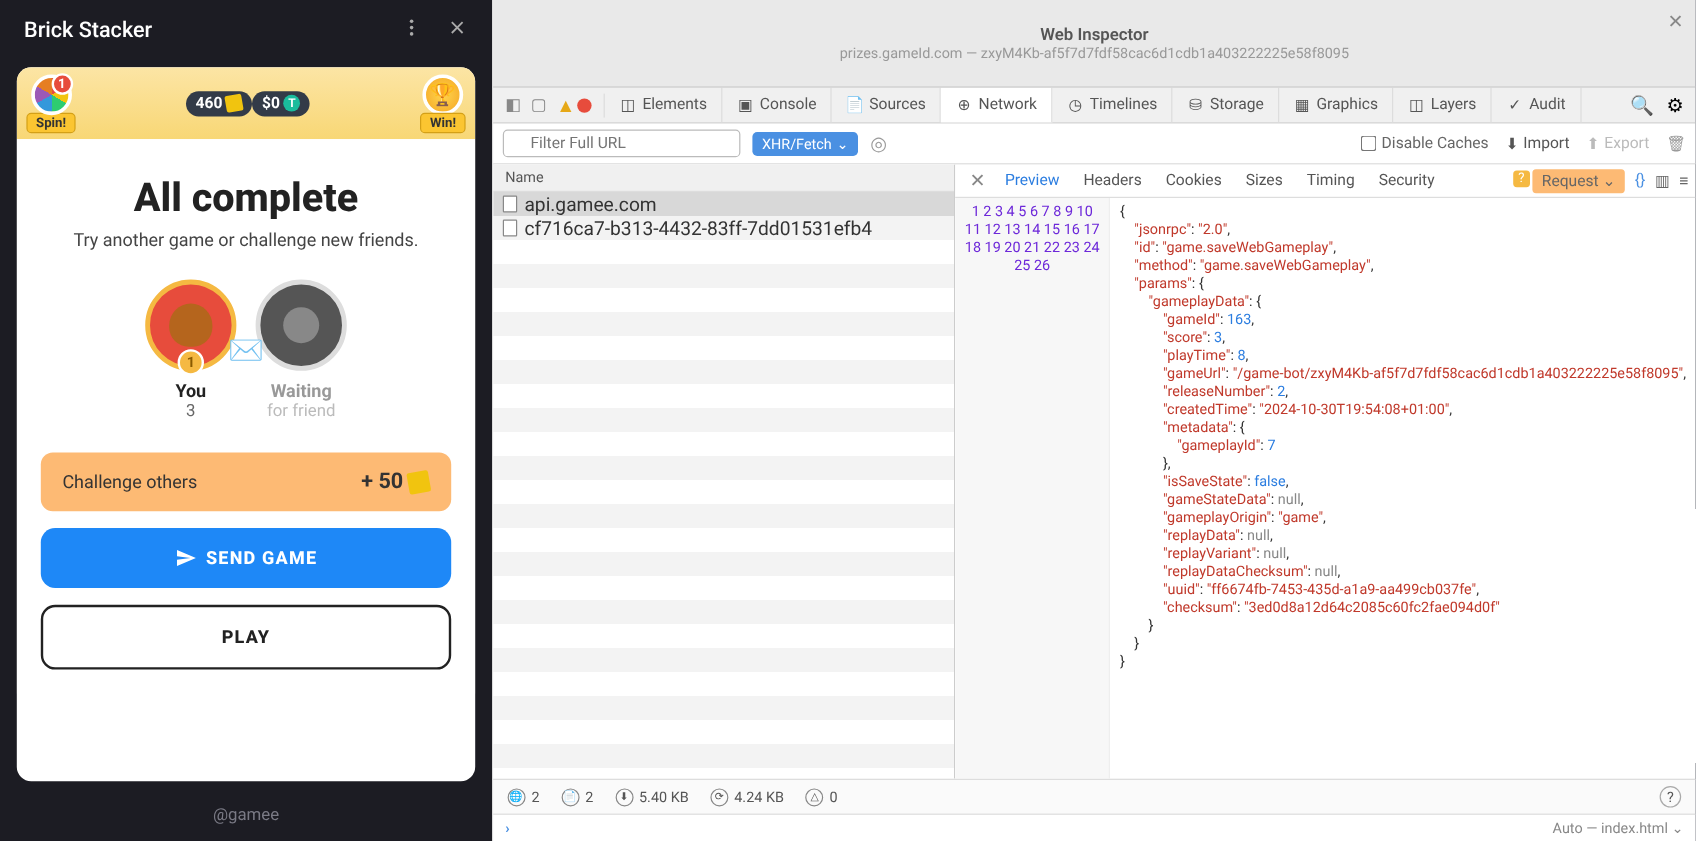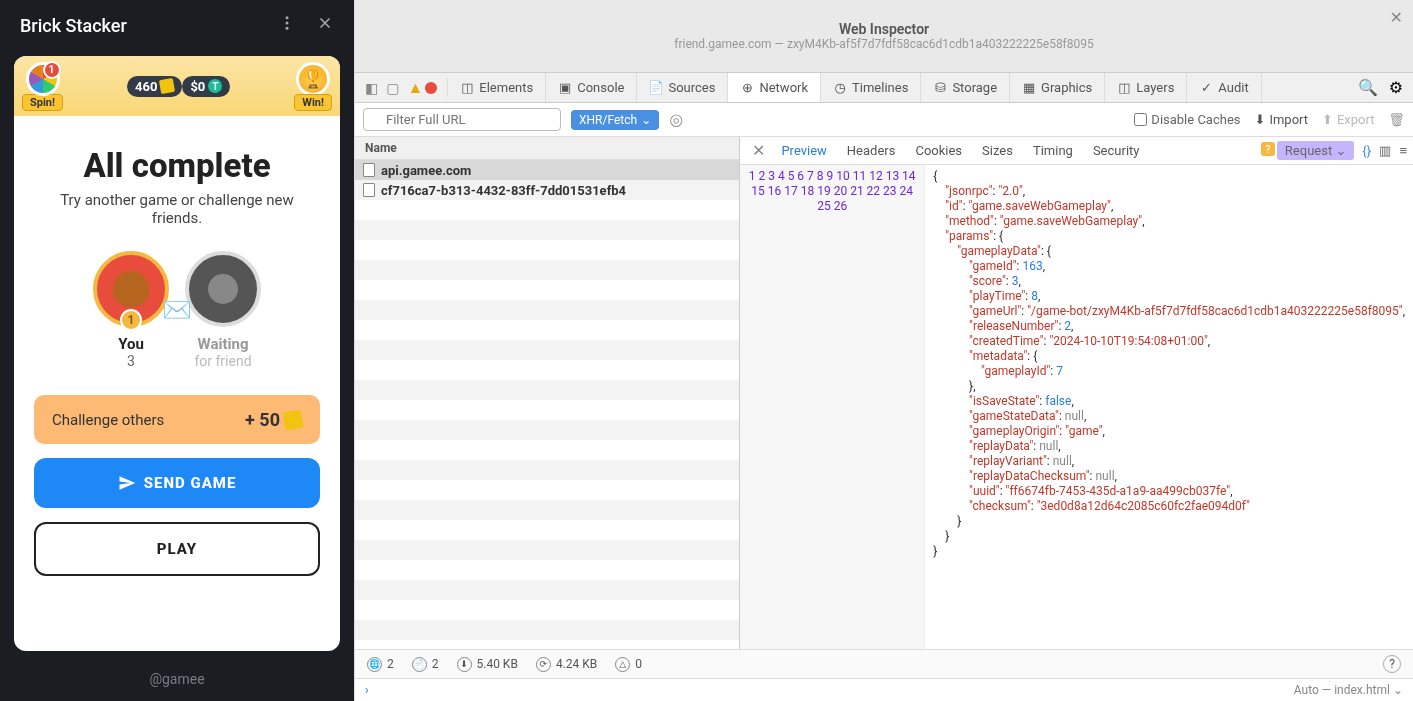--- a/index.html
+++ b/index.html
@@ -1,19 +1,19 @@
 <!DOCTYPE html>
 <html><head>
 <meta charset="utf-8">
 <style>
 * { margin: 0; padding: 0; box-sizing: border-box; font-family: -apple-system, BlinkMacSystemFont, "Segoe UI", Roboto, sans-serif; }
 body { display: flex; background: #1a1f2e; width: 1413px; height: 701px; overflow: hidden; }
 
 
-.game-panel { width: 354px; background: #1c1c23; display: flex; flex-direction: column; }
+.game-panel { width: 410px; background: #1c1c23; display: flex; flex-direction: column; }
 .game-header { display: flex; align-items: center; justify-content: space-between; padding: 14px 20px; color: #fff; }
 .game-title { font-size: 18px; font-weight: 500; }
 .game-header-icons { display: flex; gap: 20px; }
 .game-header-icons svg { width: 18px; height: 18px; fill: #aaa; cursor: pointer; }
 .game-body { background: #fff; border-radius: 12px; margin: 6px 14px; padding: 0; overflow: hidden; flex: 1; position: relative; }
 .game-top-bar { height: 60px; background: linear-gradient(#fce5a5, #f8d775); display: flex; align-items: center; justify-content: space-between; padding: 0 8px; position: relative; }
 .spin-badge { position: relative; display:flex; flex-direction:column; align-items:center; }
 .spin-wheel { width: 34px; height: 34px; border-radius: 50%; background: conic-gradient(#e74c3c 0 60deg,#f1c40f 60deg 120deg,#2ecc71 120deg 180deg,#3498db 180deg 240deg,#9b59b6 240deg 300deg,#e67e22 300deg 360deg); border: 3px solid #fff; position: relative; }
 .spin-notif { position:absolute; top:-4px; right:-4px; width:18px; height:18px; background:#e74c3c; border-radius:50%; color:#fff; font-size:11px; font-weight:bold; display:flex; align-items:center; justify-content:center; border:2px solid #fff; }
 .spin-label { background:#fbc531; color:#333; font-size:11px; font-weight:bold; padding:1px 7px; border-radius:4px; margin-top:-2px; border:1px solid #d4a017; }
@@ -66,33 +66,33 @@
 .filter-bar { display:flex; align-items:center; padding:5px 8px; gap:10px; background:#fff; border-bottom:1px solid #ddd; }
 .filter-input { flex:0 0 180px; padding:3px 8px 3px 22px; border:1px solid #bbb; border-radius:4px; font-size:13px; color:#777; background:#fff; position:relative; }
 .filter-input-wrap { position:relative; }
 .filter-input-wrap::before { content:"⊘"; position:absolute; left:6px; top:3px; color:#999; font-size:13px; }
 .xhr-pill { background:#4a90e2; color:#fff; font-size:12px; padding:3px 8px; border-radius:4px; display:flex; gap:4px; }
 .filter-right { margin-left:auto; display:flex; align-items:center; gap:14px; font-size:13px; color:#666; }
 .filter-right label { display:flex; align-items:center; gap:4px; }
 .link-btn { color:#555; cursor:pointer; display:flex; align-items:center; gap:4px; }
 .link-btn.disabled { color:#bbb; }
 .insp-split { display:flex; flex:1; overflow:hidden; }
-.req-list { width:385px; background:#fff; border-right:1px solid #ccc; display:flex; flex-direction:column;font-weight:bold; }
+.req-list { width:385px; background:#fff; border-right:1px solid #ccc; display:flex; flex-direction:column; }
 .req-head { background:#f0f0f0; padding:4px 10px; font-size:12px; color:#555; border-bottom:1px solid #ddd; }
 .req-rows { flex:1; background:repeating-linear-gradient(#fff 0 20px,#f3f3f3 20px 40px); }
-.req-row { height:20px; display:flex; align-items:center; padding:0 8px; font-size:13px; color:#333; gap:6px; cursor:pointer; }
+.req-row { height:20px; display:flex; align-items:center; padding:0 8px; font-size:16px; color:#333; gap:6px; cursor:pointer; }
 .req-row.sel { background:#d8d8d8; }
 .file-icon { width:12px; height:14px; border:1px solid #888; border-radius:1px; background:#fff; flex-shrink:0; }
 .preview-panel { flex:1; display:flex; flex-direction:column; background:#fff; }
 .preview-tabs { display:flex; border-bottom:1px solid #ddd; align-items:center; padding:0 6px; }
 .preview-tabs .ptab { padding:6px 10px; font-size:13px; color:#555; cursor:pointer; }
 .preview-tabs .ptab.active { color:#2b7de0; }
 .preview-tabs .pclose { color:#888; cursor:pointer; padding:0 6px; }
 .preview-tabs .pright { margin-left:auto; display:flex; align-items:center; gap:8px; font-size:13px; color:#666; }
-.req-badge { background:#c4b5fd; padding:2px 8px; border-radius:3px; position:relative; }
+.req-badge { background:#fdba74; padding:2px 8px; border-radius:3px; position:relative; }
 .req-badge::before { content:"?"; position:absolute; left:-16px; top:1px; width:14px; height:14px; background:#f5b942; border-radius:3px; color:#fff; font-size:11px; display:flex; align-items:center; justify-content:center; }
 .json-view { flex:1; display:flex; font-family: Menlo, Consolas, monospace; font-size:12px; overflow:auto; }
 .gutter { background:#f7f7f7; color:#6d28d9; text-align:center; padding:4px 6px; border-right:1px solid #eee; user-select:none; line-height:15px; }
 .code { padding:4px 8px; white-space:pre; line-height:15px; color:#333; }
 .k { color:#c0392b; }
 .s { color:#c0392b; }
 .n { color:#2b7de0; }
 .b { color:#2b7de0; }
 .nul { color:#888; }
 .p { color:#333; }
@@ -182,21 +182,21 @@
         <span>PLAY</span>
       </button>
     </div>
   </div>
   <div class="footer-link">@gamee</div>
 </div>
 
 <div class="inspector">
   <div class="insp-title-bar">
     <div class="insp-title">Web Inspector</div>
-    <div class="insp-sub">friend.gamee.com — zxyM4Kb-af5f7d7fdf58cac6d1cdb1a403222225e58f8095</div>
+    <div class="insp-sub">prizes.gameId.com — zxyM4Kb-af5f7d7fdf58cac6d1cdb1a403222225e58f8095</div>
     <div class="insp-close">✕</div>
   </div>
   <div class="insp-tabs">
     <div class="insp-left-icons">
       <span class="ico">◧</span>
       <span class="ico">▢</span>
       <span class="warn-badge">
           <span style="color:#e6a817">▲</span>
           <span style="width:12px;height:12px;background:#e74c3c;border-radius:50%;display:inline-block"></span>
         </span>
@@ -320,21 +320,21 @@
     <span class="k">"jsonrpc"</span><span class="p">: </span><span class="s">"<span>2.0</span>"</span><span class="p">,</span>
     <span class="k">"id"</span><span class="p">: </span><span class="s">"<span>game.saveWebGameplay</span>"</span><span class="p">,</span>
     <span class="k">"method"</span><span class="p">: </span><span class="s">"<span>game.saveWebGameplay</span>"</span><span class="p">,</span>
     <span class="k">"params"</span><span class="p">: {</span>
         <span class="k">"gameplayData"</span><span class="p">: {</span>
             <span class="k">"gameId"</span><span class="p">: </span><span class="n">163</span><span class="p">,</span>
             <span class="k">"score"</span><span class="p">: </span><span class="n">3</span><span class="p">,</span>
             <span class="k">"playTime"</span><span class="p">: </span><span class="n">8</span><span class="p">,</span>
             <span class="k">"gameUrl"</span><span class="p">: </span><span class="s">"<span>/game-bot/zxyM4Kb-af5f7d7fdf58cac6d1cdb1a403222225e58f8095</span>"</span><span class="p">,</span>
             <span class="k">"releaseNumber"</span><span class="p">: </span><span class="n">2</span><span class="p">,</span>
-            <span class="k">"createdTime"</span><span class="p">: </span><span class="s">"<span>2024-10-10T19:54:08+01:00</span>"</span><span class="p">,</span>
+            <span class="k">"createdTime"</span><span class="p">: </span><span class="s">"<span>2024-10-30T19:54:08+01:00</span>"</span><span class="p">,</span>
             <span class="k">"metadata"</span><span class="p">: {</span>
                 <span class="k">"gameplayId"</span><span class="p">: </span><span class="n">7</span>
             <span class="p">},</span>
             <span class="k">"isSaveState"</span><span class="p">: </span><span class="b">false</span><span class="p">,</span>
             <span class="k">"gameStateData"</span><span class="p">: </span><span class="nul">null</span><span class="p">,</span>
             <span class="k">"gameplayOrigin"</span><span class="p">: </span><span class="s">"<span>game</span>"</span><span class="p">,</span>
             <span class="k">"replayData"</span><span class="p">: </span><span class="nul">null</span><span class="p">,</span>
             <span class="k">"replayVariant"</span><span class="p">: </span><span class="nul">null</span><span class="p">,</span>
             <span class="k">"replayDataChecksum"</span><span class="p">: </span><span class="nul">null</span><span class="p">,</span>
             <span class="k">"uuid"</span><span class="p">: </span><span class="s">"<span>ff6674fb-7453-435d-a1a9-aa499cb037fe</span>"</span><span class="p">,</span>

